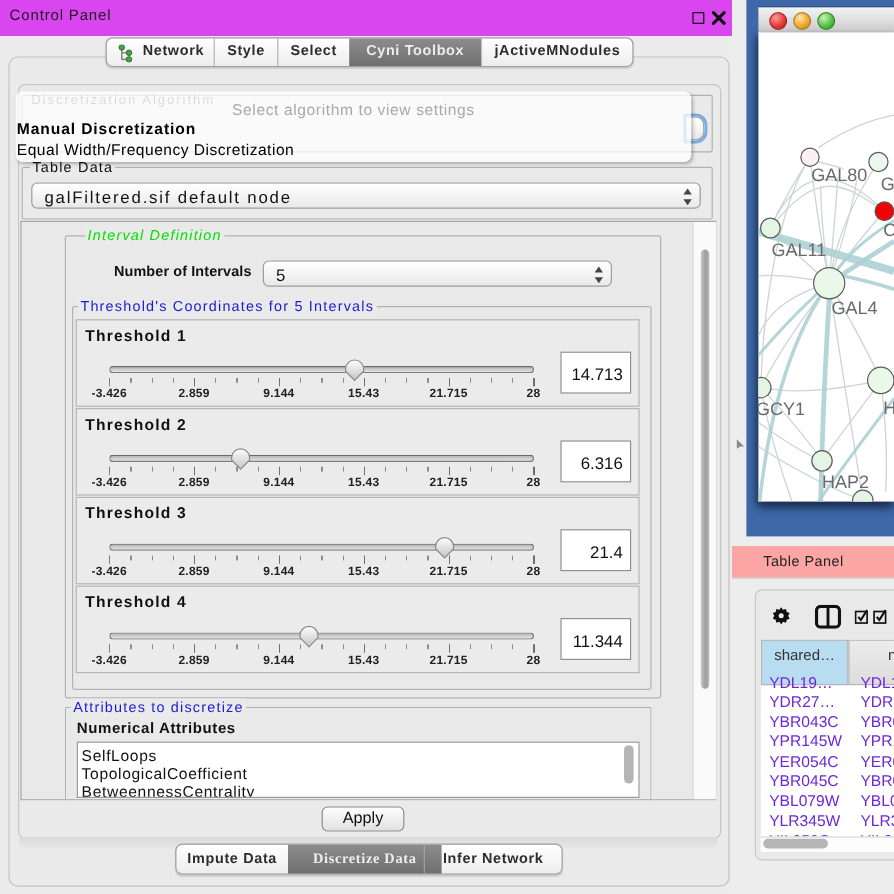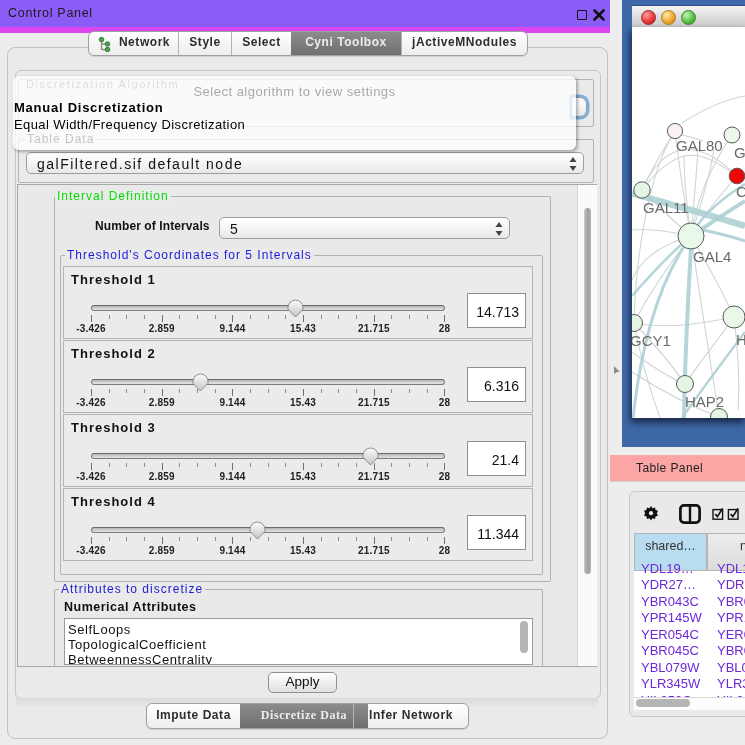--- a/index.html
+++ b/index.html
@@ -1,22 +1,22 @@
 <!DOCTYPE html>
 <html><head>
 <meta charset="utf-8">
 <style>
   html,body{margin:0;padding:0;}
   body{width:745px;height:745px;overflow:hidden;position:relative;
        font-family:"Liberation Sans",sans-serif;background:#ededed;}
   .abs{position:absolute;}
   
   #cpbg{left:0;top:0;width:610px;height:745px;background:#ececec;}
-  #cptitle{left:0;top:0;width:610px;height:27px;background:#8b5cf6;
-           border-bottom:6px solid #d946ef;}
+  #cptitle{left:0;top:0;width:610px;height:27px;background:#d946ef;
+           border-bottom:3px solid #d946ef;}
   #cptitle span{position:absolute;left:8px;top:6px;font-size:12.5px;letter-spacing:0.7px;color:#1c1c1c;}
   #icFloat{left:577px;top:10px;width:8px;height:8px;border:1.6px solid #111;border-radius:1px;}
   #icClose{left:593px;top:9px;width:12px;height:12px;}
   
   #panelA{left:7px;top:47px;width:599px;height:690px;background:#eaeaea;
           border:1px solid #c2c2c2;border-radius:8px;}
   
   #panelB{left:15px;top:70px;width:584px;height:627px;background:#eaeaea;
           border:1px solid #c6c6c6;border-radius:6px;}
   
@@ -69,21 +69,21 @@
   #attrSB{left:520px;top:621px;width:8px;height:32px;background:#b5b5b5;border-radius:4px;}
   
   #applyBtn{left:268px;top:672px;width:67px;height:19px;border:1px solid #8f8f8f;
             border-radius:5px;background:linear-gradient(#ffffff,#e0e0e0);
             font-size:13.5px;color:#111;text-align:center;line-height:18px;}
   
   #tabsBot{left:146px;top:703px;width:321px;height:24px;border-radius:6px;
            border:1px solid #9f9f9f;background:linear-gradient(#ffffff,#ededed);
            box-shadow:0 1px 1px rgba(0,0,0,0.12);}
   
-  #popup{left:13px;top:76px;width:563px;height:74px;background:rgba(255,255,255,0.75);
+  #popup{left:13px;top:76px;width:563px;height:59px;background:rgba(255,255,255,0.75);
          border-radius:6px;box-shadow:1.5px 1.5px 3px rgba(0,0,0,0.28);
          font-size:12.5px;z-index:50;}
   
   #divider{left:610px;top:0;width:12px;height:745px;background:#ededed;}
   #netwin{left:622px;top:0;width:123px;height:447px;background:#3e68a7;}
   #nettitle{left:632px;top:5px;width:113px;height:22px;
             background:linear-gradient(#f4f4f4,#c9c9c9);border-top:1px solid #2f5186;
             border-bottom:1px solid #555;}
   .light{position:absolute;top:10px;width:13px;height:13px;border-radius:50%;}
   #netcanvas{left:632px;top:27px;width:113px;height:391px;background:#ffffff;
@@ -124,21 +124,21 @@
       <path d="M5 1 L8.5 6 L1.5 6 Z" fill="#444"></path>
       <path d="M5 15 L8.5 10 L1.5 10 Z" fill="#444"></path>
     </svg>
 </div>
 
 <div class="abs" id="scrollPane"></div>
 <div class="abs" id="vsTrack"></div>
 <div class="abs" id="vsThumb"></div>
 
 <div class="group" style="left:54px;top:196px;width:495px;height:384px;">
-  <span class="gtitle" style="left:0;color:#00e000;">Interval Definition</span>
+  <span class="gtitle" style="left:16px;color:#00e000;font-style:italic;">Interval Definition</span>
 </div>
 <div class="abs" style="left:95px;top:219px;font-size:12px;font-weight:bold;letter-spacing:0.1px;color:#111;">Number of Intervals</div>
 <div class="combo" style="left:219px;top:217px;width:291px;height:22px;">
   <span class="ctext">5</span>
   <svg width="10" height="16" viewBox="0 0 10 16">
       <path d="M5 1 L8.5 6 L1.5 6 Z" fill="#444"></path>
       <path d="M5 15 L8.5 10 L1.5 10 Z" fill="#444"></path>
     </svg>
 </div>
 <div class="group" style="left:60px;top:255px;width:481px;height:318px;">

